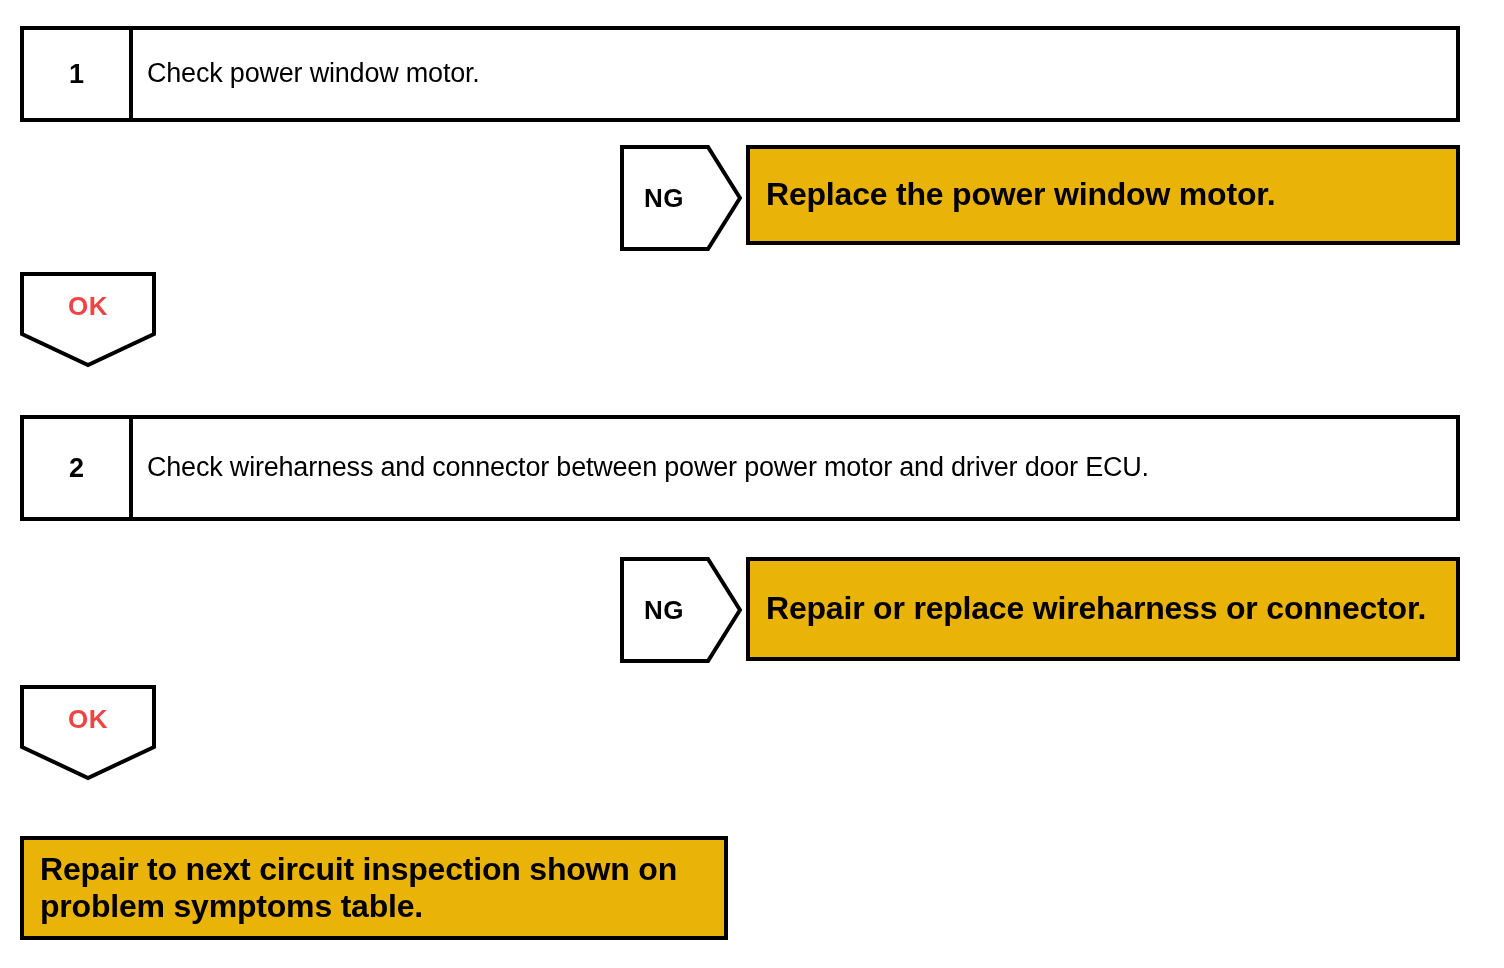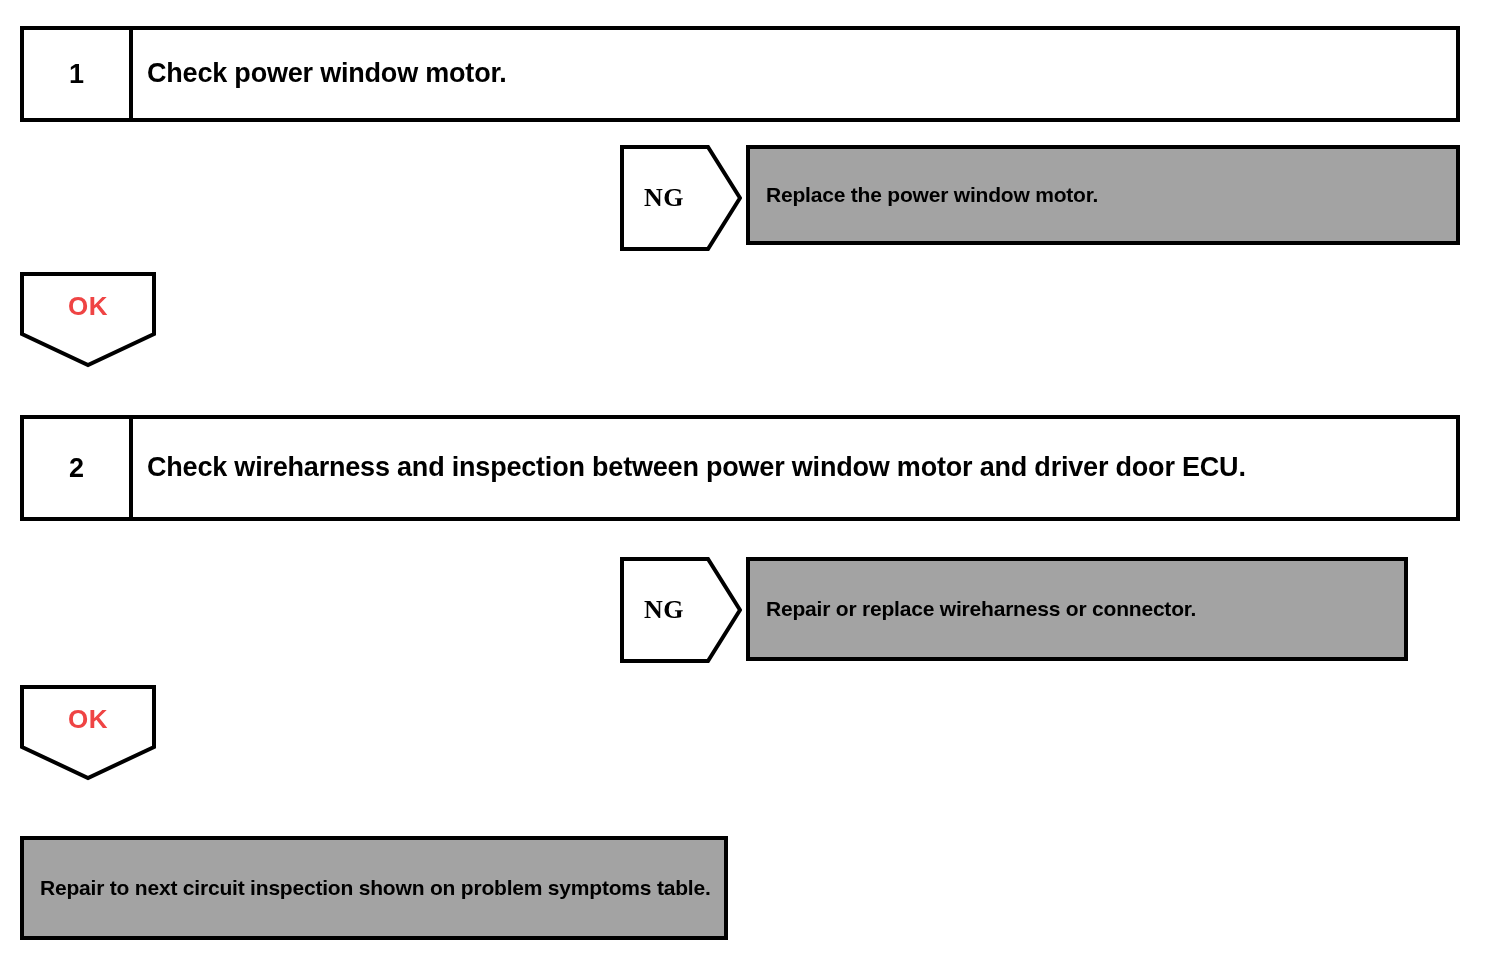--- a/index.html
+++ b/index.html
@@ -40,36 +40,36 @@
     font-weight: bold;
     color: #000000;
     letter-spacing: 0px;
   }
   .step-text {
     flex: 1 1 auto;
     display: flex;
     align-items: center;
     padding: 0 12px 0 14px;
     font-size: 27px;
-    font-weight: bold;
+    font-weight: normal;
     color: #000000;
     line-height: 1.18;
     letter-spacing: -0.2px;
   }
 
   
   .plain-box {
     position: absolute;
     box-sizing: border-box;
     border: 4px solid #000000;
-    background: #a3a3a3;
+    background: #eab308;
     display: flex;
     align-items: center;
     padding: 0 12px 0 16px;
-    font-size: 21px;
+    font-size: 32px;
     font-weight: bold;
     color: #000000;
     line-height: 1.18;
     letter-spacing: -0.2px;
   }
   .plain-box.tight {
     line-height: 1.16;
   }
 
   
@@ -85,21 +85,20 @@
     top: 0;
     width: 88px;
     height: 100%;
     display: flex;
     align-items: center;
     justify-content: center;
     font-size: 26px;
     font-weight: bold;
     color: #000000;
     letter-spacing: 0.5px;
-    font-family: Liberation Serif, serif;
   }
 
   
   .ok-arrow {
     position: absolute;
   }
   .ok-arrow svg {
     display: block;
   }
   .ok-arrow .arrow-label {
@@ -140,31 +139,31 @@
 
   <div class="ok-arrow" style="left:20px; top:272px; width:136px; height:96px;">
     <svg width="136" height="96" viewBox="0 0 136 96">
       <polygon points="2,2 134,2 134,62 68,93 2,62" fill="#ffffff" stroke="#000000" stroke-width="4" stroke-linejoin="miter"></polygon>
     </svg>
     <div class="arrow-label">OK</div>
   </div>
 
   <div class="step-box" style="left:20px; top:415px; width:1440px; height:106px;">
     <div class="step-num">2</div>
-    <div class="step-text">Check wireharness and inspection between power window motor and driver door ECU.</div>
+    <div class="step-text">Check wireharness and connector between power power motor and driver door ECU.</div>
   </div>
 
   <div class="ng-arrow" style="left:620px; top:557px; width:122px; height:106px;">
     <svg width="122" height="106" viewBox="0 0 122 106">
       <polygon points="2,2 88,2 120,53 88,104 2,104" fill="#ffffff" stroke="#000000" stroke-width="4" stroke-linejoin="miter"></polygon>
     </svg>
     <div class="arrow-label">NG</div>
   </div>
 
-  <div class="plain-box" style="left:746px; top:557px; width:662px; height:104px;">
+  <div class="plain-box" style="left:746px; top:557px; width:714px; height:104px;">
     <span>Repair or replace wireharness or connector.</span>
   </div>
 
   <div class="ok-arrow" style="left:20px; top:685px; width:136px; height:96px;">
     <svg width="136" height="96" viewBox="0 0 136 96">
       <polygon points="2,2 134,2 134,62 68,93 2,62" fill="#ffffff" stroke="#000000" stroke-width="4" stroke-linejoin="miter"></polygon>
     </svg>
     <div class="arrow-label">OK</div>
   </div>
 

